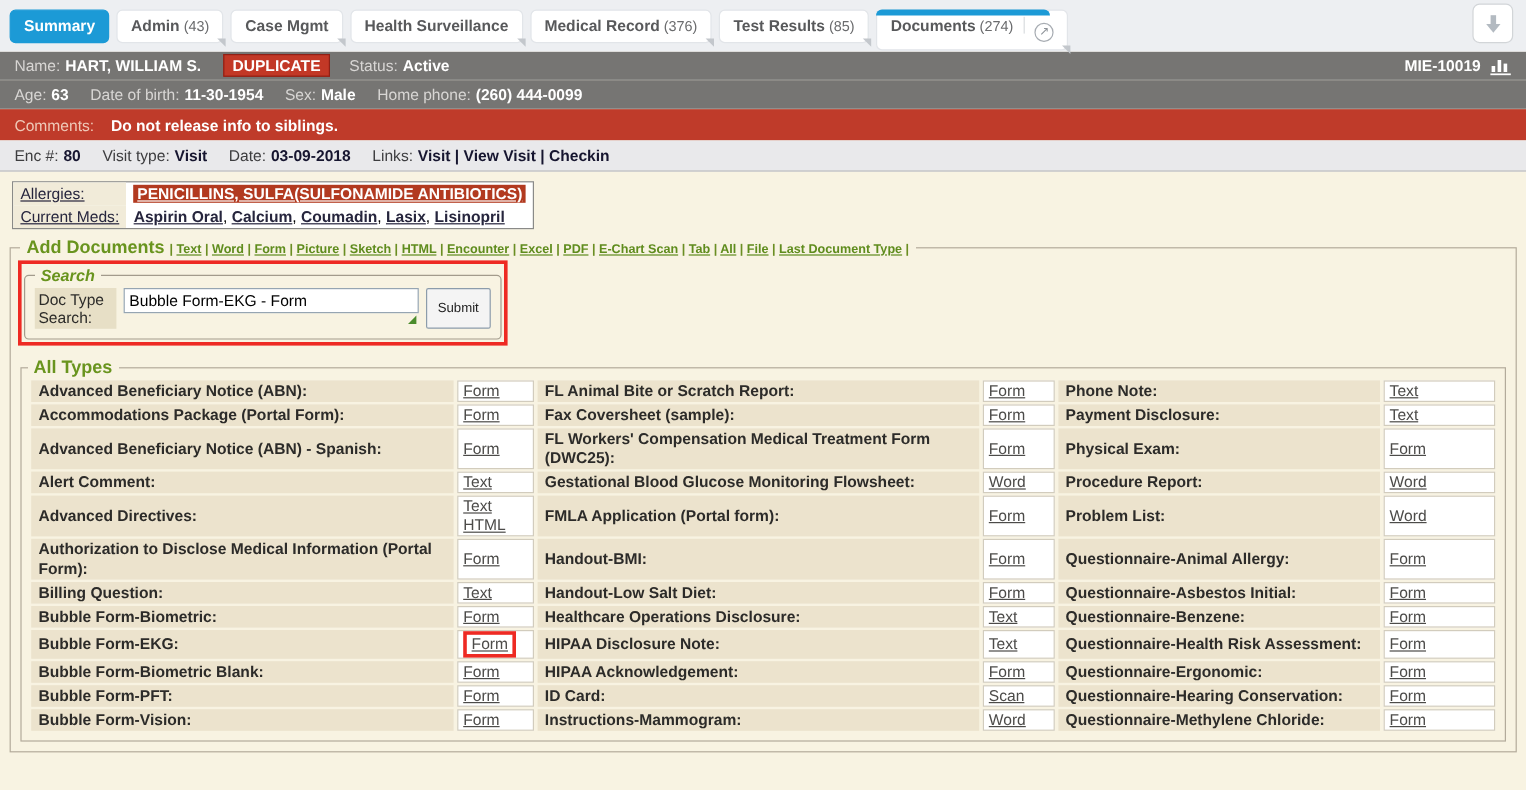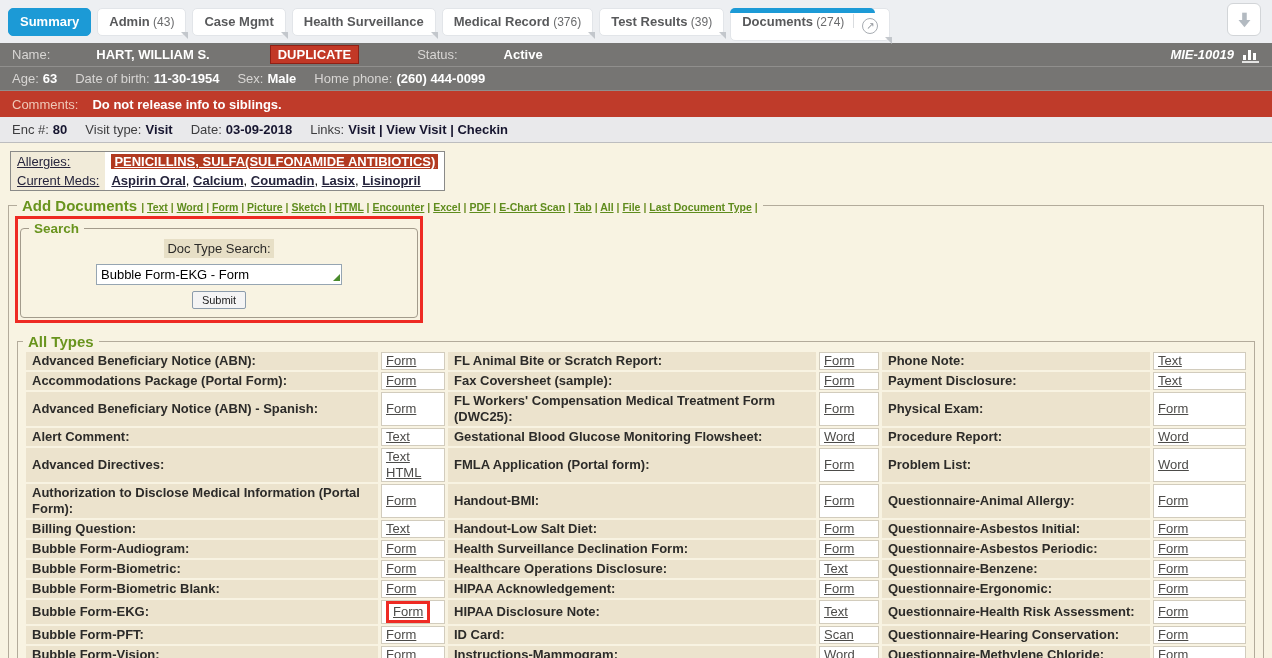--- a/index.html
+++ b/index.html
@@ -24,25 +24,25 @@
          margin-left:8px; vertical-align:-3px; font-weight:normal; }
   .tabdiv { display:inline-block; width:1px; height:14px; background:#d9dcdf; margin-left:9px; vertical-align:-2px;}
   .dl-btn { position:absolute; top:3px; right:11px; width:34px; height:33px; background:#fff;
          border:1px solid #d2d5d8; border-radius:6px; display:flex; align-items:center;
          justify-content:center; cursor:pointer; }
 
   
   .bar { display:flex; align-items:center; font-size:13px; padding:0 12px; white-space:nowrap; }
   .bar .lab { color:#d8d6d4; margin-right:4px; }
   .bar .val { color:#fff; font-weight:bold; margin-right:18px; }
-  .gray1 { height:24px; background:#767573; border-bottom:1px solid #908f8d;gap:42px; }
+  .gray1 { height:24px; background:#767573; border-bottom:1px solid #908f8d; }
   .gray2 { height:24px; background:#767573; border-bottom:1px solid #908f8d; }
   .dup { background:#c23826; border:1px solid #8f2015; color:#fff; font-weight:bold;
          padding:1px 7px; margin-right:16px; }
-  .mie { margin-left:auto; display:flex; align-items:center; gap:7px;font-style:italic; }
+  .mie { margin-left:auto; display:flex; align-items:center; gap:7px; }
   .mie .val { margin-right:0; }
   .redbar { height:26px; background:#bf3b2a; }
   .redbar .lab { color:#efc9b8; margin-right:14px; }
   .encbar { height:26px; background:#e9e9eb; border-bottom:1px solid #bdbdbf; }
   .encbar .lab { color:#3d3d3f; }
   .encbar .val { color:#16152f; }
   .enc-links a { color:#16152f; font-weight:bold; text-decoration:none; }
   .enc-links { color:#16152f; font-weight:bold; }
 
   
@@ -62,22 +62,22 @@
 
   fieldset { border:1px solid #b3ab9b; }
   legend { color:#69941e; font-weight:bold; padding:0 5px; }
   .outerfs { margin:2px 0 0 0; padding:0 8px 8px 8px; }
   .outerfs > legend { font-size:15px; }
   .typelinks { font-size:10.5px; font-weight:bold; color:#6b8e23; }
   .typelinks a { color:#5f8c1d; }
 
   .search-annot { display:inline-block; border:3px solid #ee2a23; padding:2px; margin:2px 0 2px -2px; }
   .searchfs { width:398px; border:1px solid #a39b8c; border-radius:4px; padding:1px 8px 8px 8px; background:#f8f3e2;}
-  .searchfs legend { font-size:13.5px; }
-  .searchrow { display:flex; align-items:center; gap:6px; font-size:13px; margin-top:2px;flex-direction:column; }
+  .searchfs legend { font-size:13.5px;font-style:italic; }
+  .searchrow { display:flex; gap:6px; font-size:13px; margin-top:2px; }
   .dts-label { background:#e7dfc6; padding:2px 3px; color:#2c2b29; }
   .input-wrap { position:relative; display:inline-block; }
   .input-wrap input { width:246px; height:21px; border:1px solid #96a5b2; font-size:13px;
         padding:1px 4px; font-family:"Liberation Sans",sans-serif; background:#fff; }
   .input-wrap::after { content:''; position:absolute; right:2px; bottom:4px; width:0; height:0;
         border-style:solid; border-width:0 0 7px 7px; border-color:transparent transparent #4a8b2c transparent; }
   .submit-btn { font-size:11px; padding:2px 9px; color:#222; background:#f4f4f4;
         border:1px solid #8c9cab; border-radius:2px; font-family:"Liberation Sans",sans-serif; }
 
   .alltypesfs { margin-top:8px; padding:0 5px 6px 5px; }
@@ -92,21 +92,21 @@
 </head>
 <body>
 
 <div class="tabbar">
   <div class="tabs">
       <div class="tab active"><span class="tlabel">Summary</span></div>
       <div class="tab"><span class="tlabel">Admin</span><span class="tcount"> (43)</span><i class="fold"></i></div>
       <div class="tab"><span class="tlabel">Case Mgmt</span><i class="fold"></i></div>
       <div class="tab"><span class="tlabel">Health Surveillance</span><i class="fold"></i></div>
       <div class="tab"><span class="tlabel">Medical Record</span><span class="tcount"> (376)</span><i class="fold"></i></div>
-      <div class="tab"><span class="tlabel">Test Results</span><span class="tcount"> (39)</span><i class="fold"></i></div>
+      <div class="tab"><span class="tlabel">Test Results</span><span class="tcount"> (85)</span><i class="fold"></i></div>
       <div class="tab blue-top"><span class="tlabel">Documents</span><span class="tcount"> (274)</span><span class="tabdiv"></span><span class="newwin">↗</span><i class="fold"></i></div>
     </div>
   <div class="dl-btn">
     <svg width="22" height="22" viewBox="0 0 24 24">
       <rect x="10" y="4" width="5" height="9" fill="#b3bac1"></rect>
       <polygon points="6,12 19,12 12.5,20" fill="#b3bac1"></polygon>
     </svg>
   </div>
 </div>
 
@@ -253,49 +253,41 @@
             </tr>
             <tr>
               <td class="lbl">Billing Question:</td>
               <td class="lnk"><span><a href="#">Text</a></span></td>
               <td class="lbl">Handout-Low Salt Diet:</td>
               <td class="lnk"><span><a href="#">Form</a></span></td>
               <td class="lbl">Questionnaire-Asbestos Initial:</td>
               <td class="lnk"><span><a href="#">Form</a></span></td>
             </tr>
             <tr>
-              <td class="lbl">Bubble Form-Audiogram:</td>
-              <td class="lnk"><span><a href="#">Form</a></span></td>
-              <td class="lbl">Health Surveillance Declination Form:</td>
-              <td class="lnk"><span><a href="#">Form</a></span></td>
-              <td class="lbl">Questionnaire-Asbestos Periodic:</td>
-              <td class="lnk"><span><a href="#">Form</a></span></td>
-            </tr>
-            <tr>
               <td class="lbl">Bubble Form-Biometric:</td>
               <td class="lnk"><span><a href="#">Form</a></span></td>
               <td class="lbl">Healthcare Operations Disclosure:</td>
               <td class="lnk"><span><a href="#">Text</a></span></td>
               <td class="lbl">Questionnaire-Benzene:</td>
-              <td class="lnk"><span><a href="#">Form</a></span></td>
-            </tr>
-            <tr>
-              <td class="lbl">Bubble Form-Biometric Blank:</td>
-              <td class="lnk"><span><a href="#">Form</a></span></td>
-              <td class="lbl">HIPAA Acknowledgement:</td>
-              <td class="lnk"><span><a href="#">Form</a></span></td>
-              <td class="lbl">Questionnaire-Ergonomic:</td>
               <td class="lnk"><span><a href="#">Form</a></span></td>
             </tr>
             <tr>
               <td class="lbl">Bubble Form-EKG:</td>
               <td class="lnk"><span class="redbox-sm"><span><a href="#">Form</a></span></span></td>
               <td class="lbl">HIPAA Disclosure Note:</td>
               <td class="lnk"><span><a href="#">Text</a></span></td>
               <td class="lbl">Questionnaire-Health Risk Assessment:</td>
+              <td class="lnk"><span><a href="#">Form</a></span></td>
+            </tr>
+            <tr>
+              <td class="lbl">Bubble Form-Biometric Blank:</td>
+              <td class="lnk"><span><a href="#">Form</a></span></td>
+              <td class="lbl">HIPAA Acknowledgement:</td>
+              <td class="lnk"><span><a href="#">Form</a></span></td>
+              <td class="lbl">Questionnaire-Ergonomic:</td>
               <td class="lnk"><span><a href="#">Form</a></span></td>
             </tr>
             <tr>
               <td class="lbl">Bubble Form-PFT:</td>
               <td class="lnk"><span><a href="#">Form</a></span></td>
               <td class="lbl">ID Card:</td>
               <td class="lnk"><span><a href="#">Scan</a></span></td>
               <td class="lbl">Questionnaire-Hearing Conservation:</td>
               <td class="lnk"><span><a href="#">Form</a></span></td>
             </tr>

